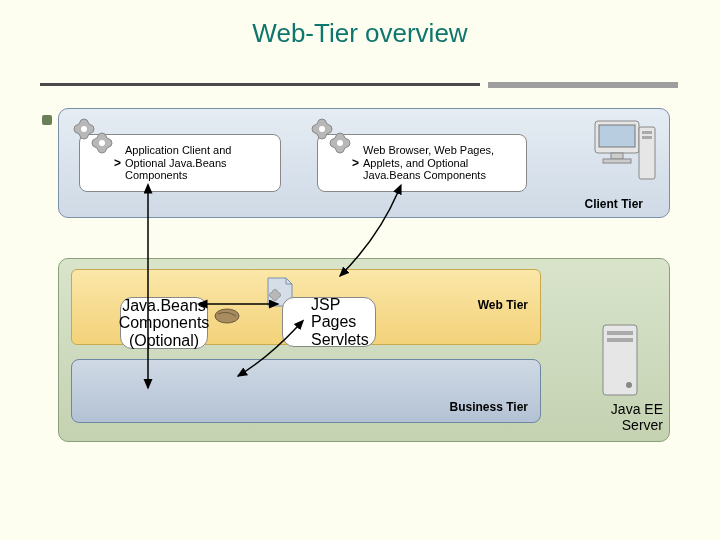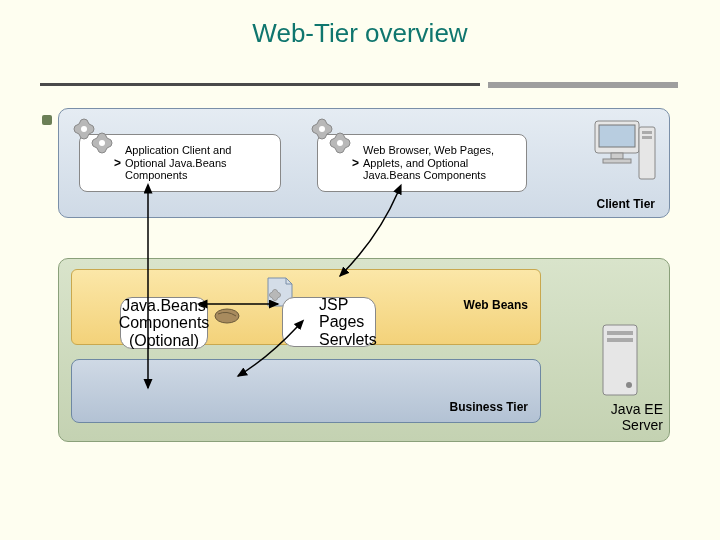--- a/index.html
+++ b/index.html
@@ -5,41 +5,41 @@
 html,body{margin:0;padding:0;width:720px;height:540px;background:#fefef0;font-family:Verdana,Arial,sans-serif;font-size:12px;overflow:hidden}
 .slide{position:relative;width:720px;height:540px}
 .title{position:absolute;top:18px;left:0;right:0;text-align:center;font-family:Verdana,sans-serif;font-size:26px;color:#0f766e}
 .hr1{position:absolute;top:83px;left:40px;width:440px;height:0;border-top:3px solid #4a4a4a}
 .hr2{position:absolute;top:82px;left:488px;width:190px;height:6px;background:#9e9e9e}
 .bullet{position:absolute;top:115px;left:42px;width:10px;height:10px;background:#6b7f56;border-radius:2px}
 .diag{position:absolute;top:108px;left:58px;width:610px;height:342px}
 
 
 .client-tier{position:absolute;top:0;left:0;width:610px;height:108px;border:1px solid #7a8fa8;border-radius:10px;background:linear-gradient(#e5ecf3,#cfdae6)}
-.client-label{position:absolute;right:14px;bottom:6px;font-weight:bold;font-size:12px}
+.client-label{position:absolute;right:26px;bottom:6px;font-weight:bold;font-size:12px}
 
 
 .client-box{position:absolute;top:25px;height:56px;background:#fff;border:1px solid #888;border-radius:8px;display:flex;align-items:center}
 .cb1{left:20px;width:200px}
 .cb2{left:258px;width:208px}
 .gear-stack{position:absolute;left:-8px;top:-18px}
 .gear{fill:#b8b8b8;stroke:#888;stroke-width:1}
 .chev{font-weight:bold;margin-left:34px;margin-right:4px;color:#000}
 .client-text{font-size:11px;line-height:1.15;padding-right:18px}
 
 .pc{position:absolute;right:10px;top:8px;width:70px;height:78px}
 
 
 .server{position:absolute;top:150px;left:0;width:610px;height:182px;border:1px solid #8aa07a;border-radius:10px;background:linear-gradient(#d9e4cb,#c4d2b2)}
 
 .web-tier{position:absolute;top:10px;left:12px;width:468px;height:74px;border:1px solid #c9a84e;border-radius:6px;background:linear-gradient(#fbe7a8,#f3d27a)}
 .webtier-label{position:absolute;right:12px;top:28px;font-weight:bold;font-size:12px}
 .wb{position:absolute;top:27px;height:50px;background:#fff;border:1px solid #888;border-radius:12px;display:flex;align-items:center;justify-content:center;font-size:16px;text-align:center;line-height:1.1}
 .wb1{left:48px;width:86px}
-.wb2{left:210px;width:94px;justify-content:flex-start;padding-left:36px;box-sizing:border-box;text-align:left}
+.wb2{left:210px;width:94px;justify-content:flex-start;padding-left:28px;box-sizing:border-box;text-align:left}
 .bean{position:absolute;left:142px;top:38px;width:26px;height:16px}
 .doc-icon{position:absolute;left:194px;top:6px;width:28px;height:32px}
 
 .biz-tier{position:absolute;top:100px;left:12px;width:468px;height:62px;border:1px solid #6e88a3;border-radius:8px;background:linear-gradient(#cfd9e5,#b3c2d4)}
 .biz-label{position:absolute;right:12px;bottom:8px;font-weight:bold;font-size:12px}
 
 .srv-tower{position:absolute;right:14px;top:50px;width:70px;height:110px;text-align:center}
 .srv-caption{position:absolute;right:6px;bottom:8px;width:80px;font-weight:normal;font-size:14px;text-align:right;line-height:1.1}
 
 svg{overflow:visible}
@@ -106,21 +106,21 @@
           <path d="M4 6 Q13 2 22 8" stroke="#6b5a3a" fill="none"></path>
         </svg>
         <svg class="doc-icon" viewBox="0 0 28 32">
           <path d="M2 2 H20 L26 8 V30 H2 Z" fill="#d4dde8" stroke="#7a8fa8"></path>
           <path d="M20 2 V8 H26" fill="none" stroke="#7a8fa8"></path>
           <g transform="translate(9,19) scale(0.7)">
               <path class="gear" d="M0,-8 L2.4,-7.2 4,-4 7.2,-2.4 8,0 7.2,2.4 4,4 2.4,7.2 0,8 -2.4,7.2 -4,4 -7.2,2.4 -8,0 -7.2,-2.4 -4,-4 -2.4,-7.2 Z"></path>
             </g>
         </svg>
         <div class="wb wb2">JSP Pages Servlets</div>
-        <div class="webtier-label">Web Beans</div>
+        <div class="webtier-label">Web Tier</div>
       </div>
       <div class="biz-tier">
         <div class="biz-label">Business Tier</div>
       </div>
       <svg class="srv-tower" viewBox="0 0 70 90">
         <rect x="18" y="6" width="34" height="70" rx="3" fill="#e6e6e6" stroke="#888"></rect>
         <rect x="22" y="12" width="26" height="4" fill="#aaa"></rect>
           <rect x="22" y="19" width="26" height="4" fill="#aaa"></rect>
         <circle cx="44" cy="66" r="3" fill="#888"></circle>
       </svg>

